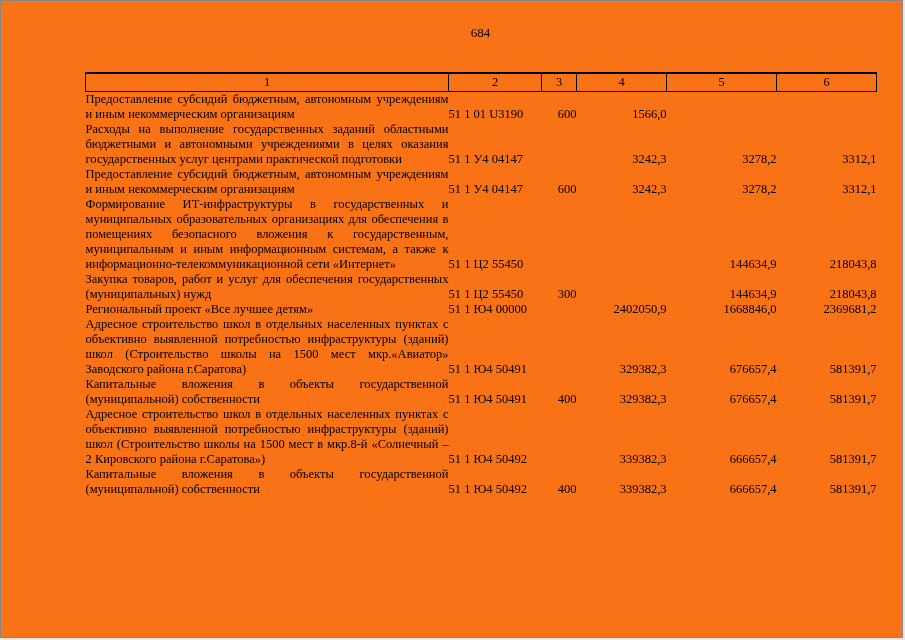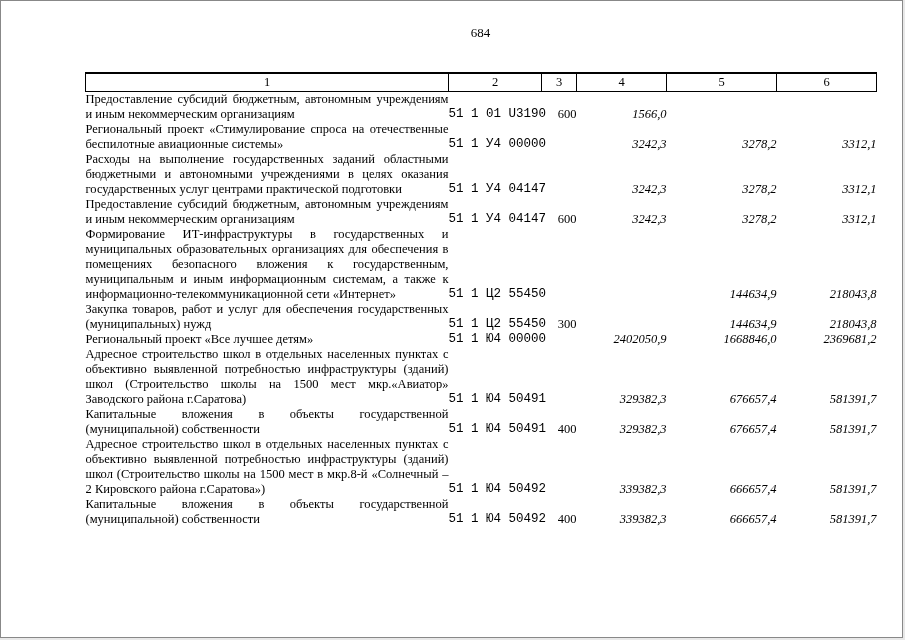--- a/index.html
+++ b/index.html
@@ -7,21 +7,21 @@
     width: 905px;
     height: 640px;
     background: #e8e8e8;
     font-family: "Liberation Serif", "DejaVu Serif", serif;
     color: #000;
   }
   .page {
     position: relative;
     width: 903px;
     height: 638px;
-    background: #ffffff;
+    background: #f97316;
     border: 1px solid #888;
     box-sizing: border-box;
     overflow: hidden;
     padding-left: 10px;
   }
   .page-number {
     position: absolute;
     top: 24px;
     left: 84px;
     width: 791px;
@@ -56,31 +56,29 @@
     border: none;
   }
   td.c1 {
     text-align: justify;
     padding-right: 10px;
     margin-left: 40px;
   }
   td.c2 {
     padding-left: 8px;
     white-space: nowrap;
-    font-family: Liberation Mono, monospace;
   }
   td.c3 {
     text-align: right;
     white-space: nowrap;
   }
   td.num {
     text-align: right;
     padding-right: 3px;
     white-space: nowrap;
-    font-style: italic;
   }
 </style>
 </head>
 <body>
 
 <div class="page">
 
   <div class="page-number">684</div>
 
   <div class="table-wrap">
@@ -104,28 +102,20 @@
         </tr>
       </thead>
       <tbody>
           <tr>
     <td class="c1">Предоставление субсидий бюджетным, автономным учреждениям и иным некоммерческим организациям</td>
     <td class="c2">51 1 01 U3190</td>
     <td class="c3">600</td>
     <td class="c4 num">1566,0</td>
     <td class="c5 num"></td>
     <td class="c6 num"></td>
-  </tr>
-          <tr>
-    <td class="c1">Региональный проект «Стимулирование спроса на отечественные беспилотные авиационные системы»</td>
-    <td class="c2">51 1 У4 00000</td>
-    <td class="c3"></td>
-    <td class="c4 num">3242,3</td>
-    <td class="c5 num">3278,2</td>
-    <td class="c6 num">3312,1</td>
   </tr>
           <tr>
     <td class="c1">Расходы на выполнение государственных заданий областными бюджетными и автономными учреждениями в целях оказания государственных услуг центрами практической подготовки</td>
     <td class="c2">51 1 У4 04147</td>
     <td class="c3"></td>
     <td class="c4 num">3242,3</td>
     <td class="c5 num">3278,2</td>
     <td class="c6 num">3312,1</td>
   </tr>
           <tr>

